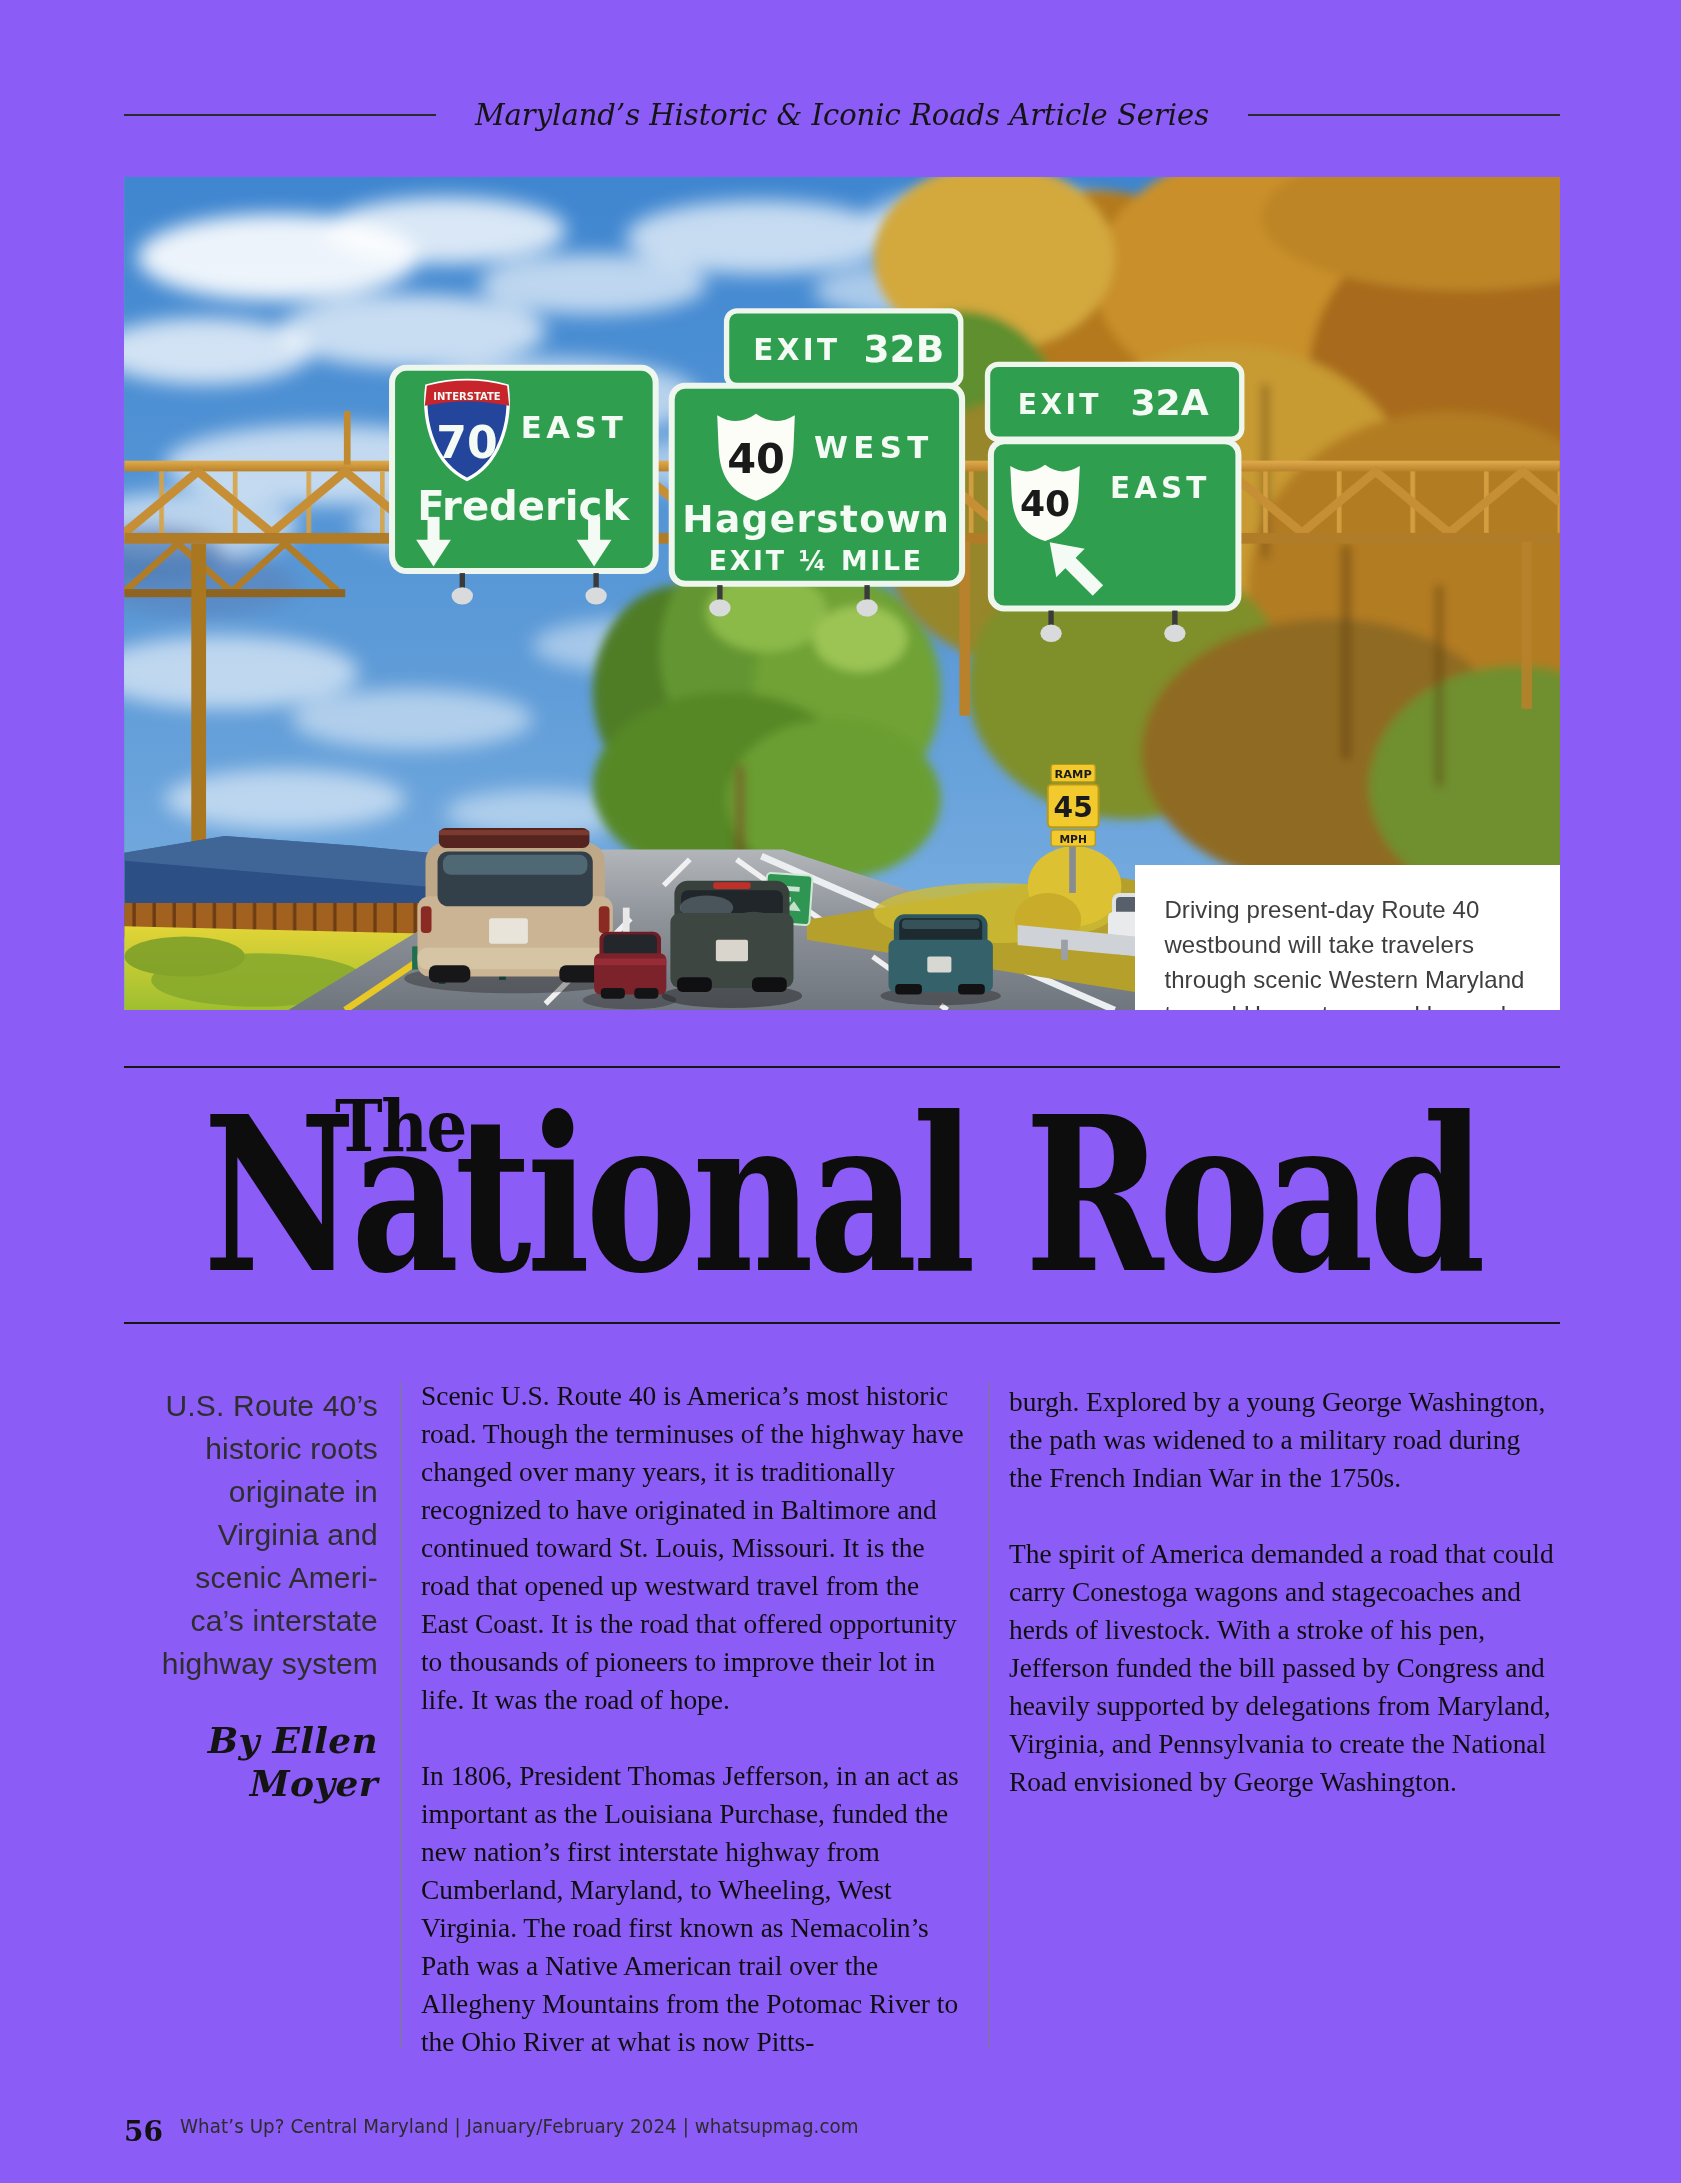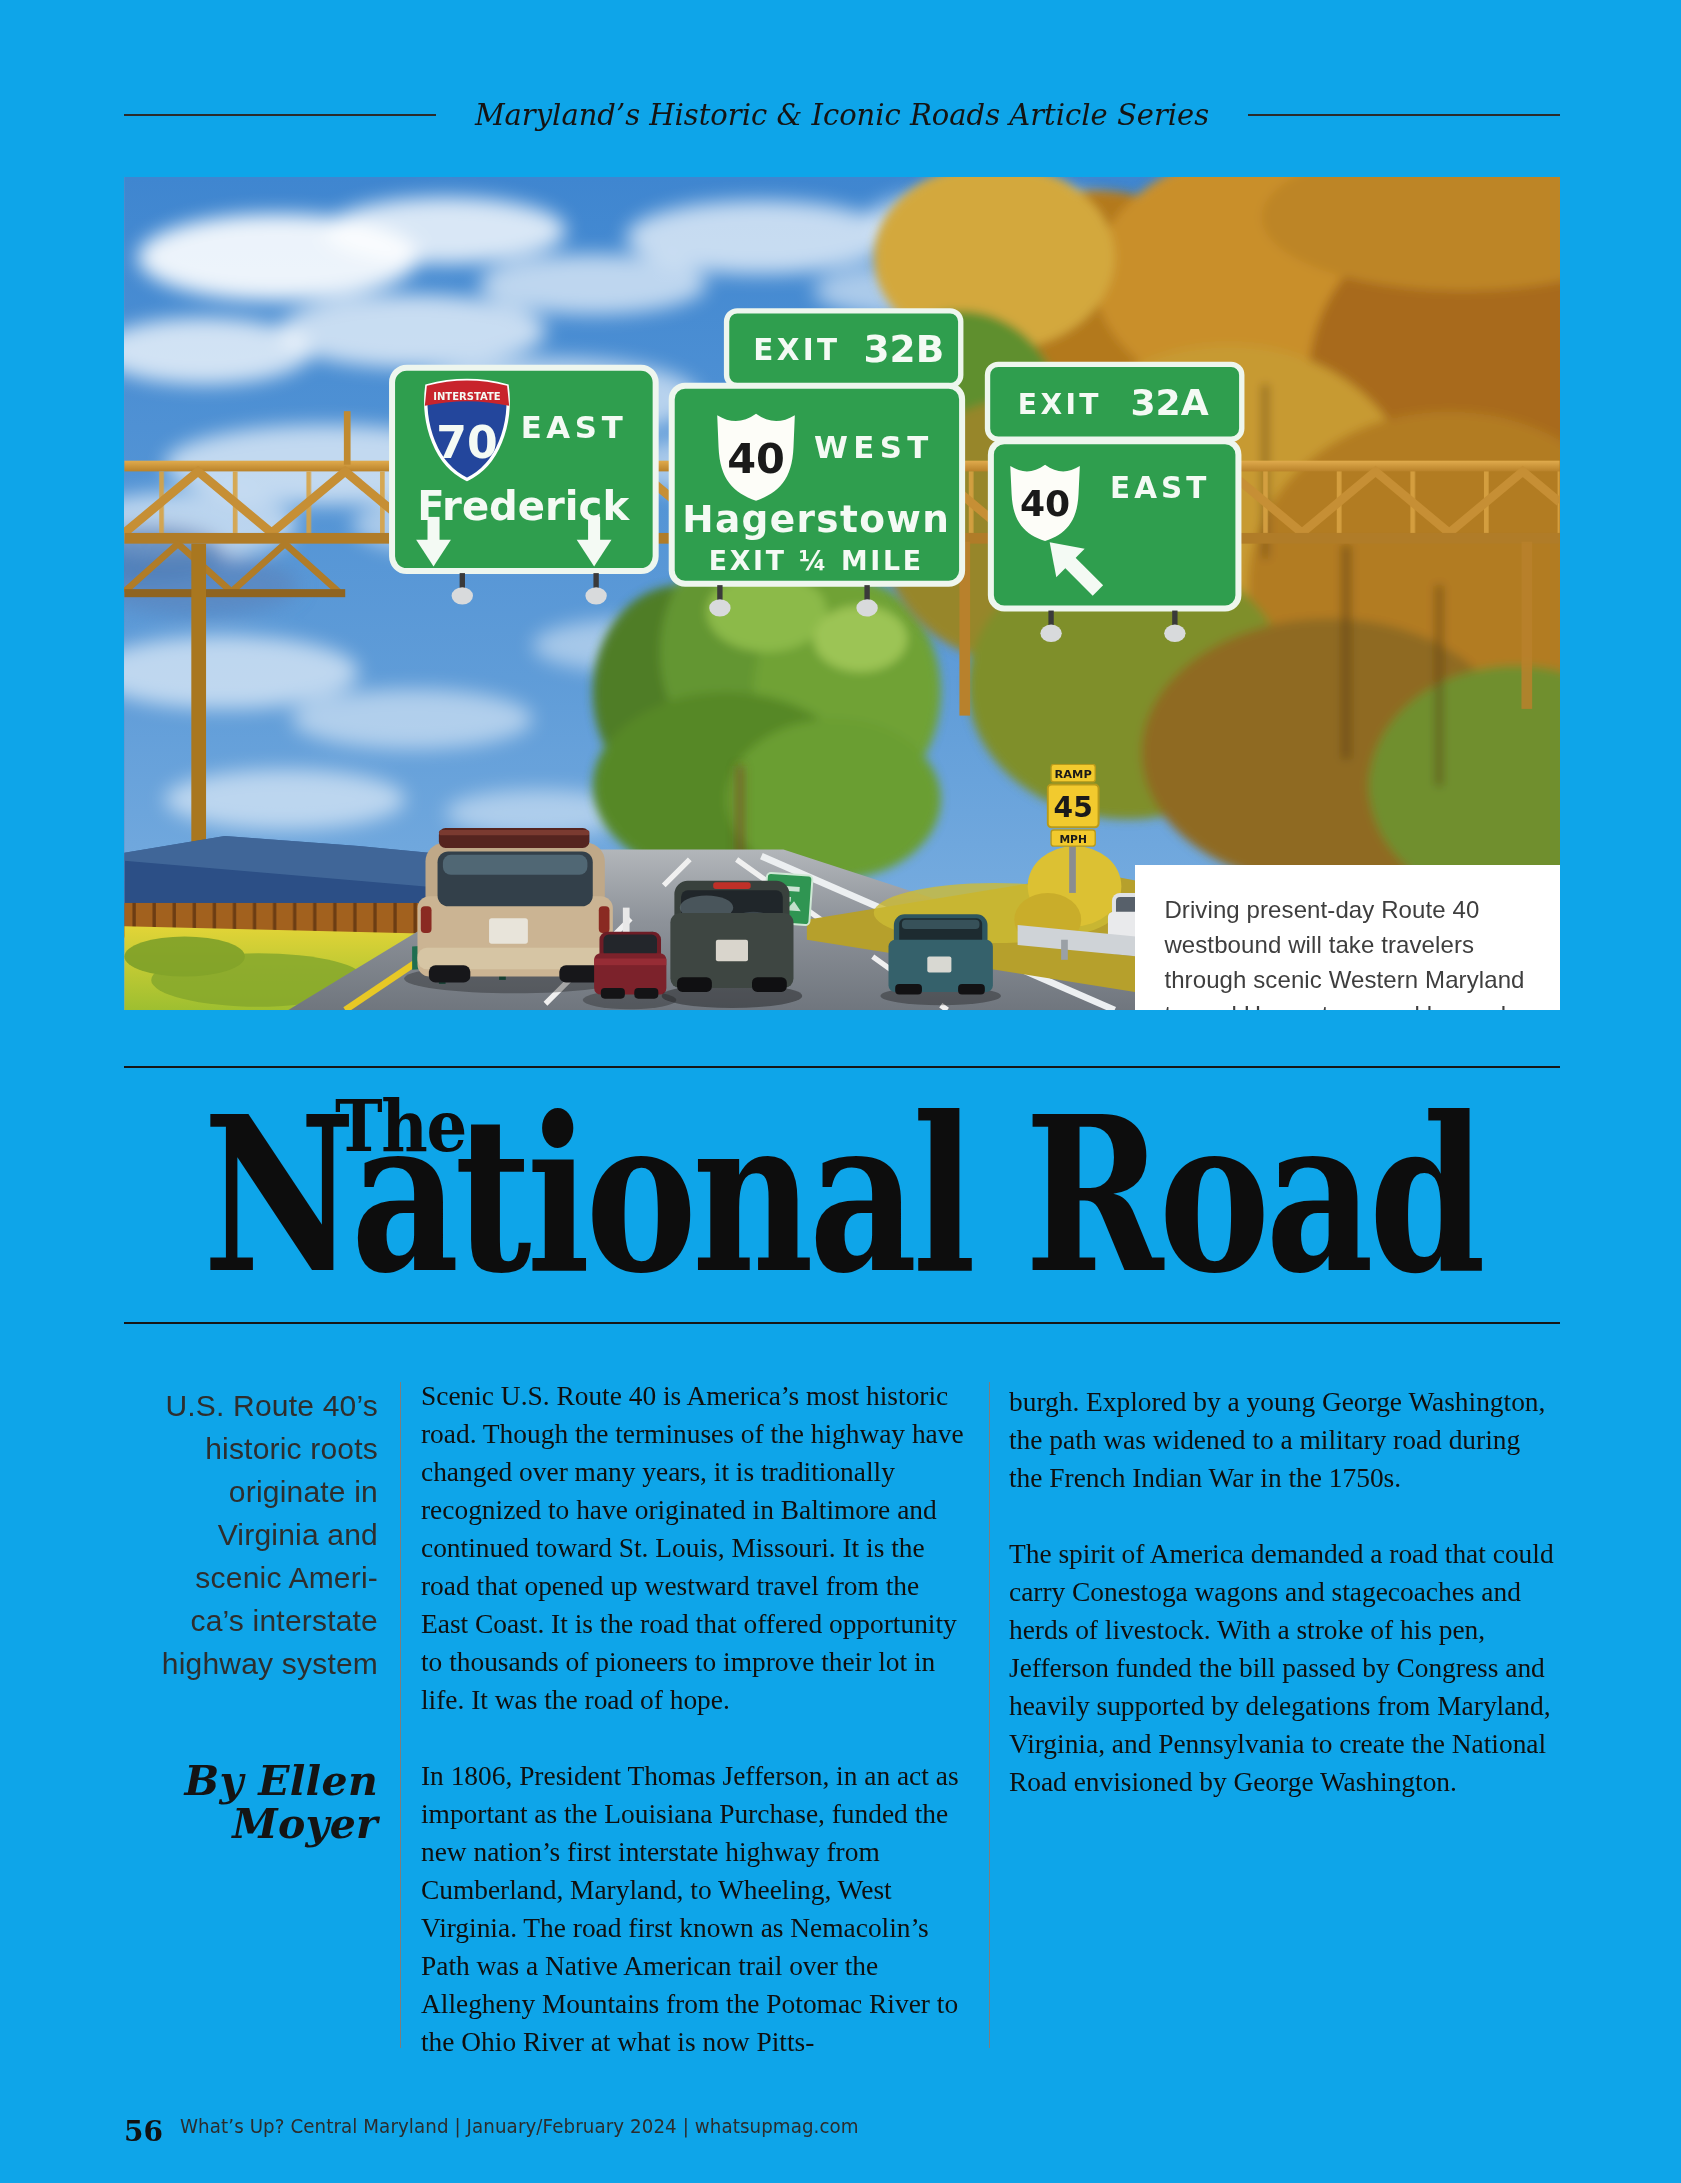--- a/index.html
+++ b/index.html
@@ -1,16 +1,16 @@
 <!DOCTYPE html>
 <html style="font-size:10.7px"><head>
 <meta charset="utf-8">
 <style>
   html,body{margin:0;padding:0;background:#ffffff;}
-  .page{position:relative;width:1681px;height:2183px;background:#0ea5e9;overflow:hidden;
+  .page{position:relative;width:1681px;height:2183px;background:#8b5cf6;overflow:hidden;
         font-family:"Liberation Serif",serif;color:#111;}
   
   .series-header{position:absolute;left:124px;top:98px;width:1436px;display:flex;align-items:center;gap:39px;}
   .series-header .rule{flex:1;height:2px;background:#2b2b2b;}
   .series-title{font-family:"DejaVu Serif",serif;font-style:italic;font-size:29px;color:#141414;white-space:nowrap;}
   
   .photo{position:absolute;left:124px;top:177px;width:1436px;height:833px;overflow:hidden;background:#5a93c8;}
   .photo svg{display:block;}
   .caption-box{position:absolute;left:1011px;top:688px;width:425px;height:145px;background:#ffffff;box-sizing:border-box;
                padding:27px 27px 0 29.4px;}
@@ -21,22 +21,22 @@
   .title-the{position:absolute;left:211px;top:5.4px;font-family:"DejaVu Serif",serif;font-weight:bold;font-size:64px;
              transform:scaleY(1.12);transform-origin:top left;color:#0d0d0d;letter-spacing:-1.3px;}
   .title-main{position:absolute;left:0;top:9.4px;width:1436px;text-align:center;font-family:"DejaVu Serif",serif;
               font-weight:bold;font-size:167px;letter-spacing:-4.7px;color:#0d0d0d;white-space:nowrap;
               transform:scaleY(1.28);transform-origin:top center;line-height:1;}
   
   .body-section{position:absolute;left:124px;top:1377px;width:1436px;height:676px;}
   .vdiv{position:absolute;top:5.4px;width:1.3px;height:666px;background:#7d7d7d;}
   .pullquote-col{position:absolute;left:0;top:6.7px;width:254px;text-align:right;
                  font-family:"Liberation Sans",sans-serif;font-size:30px;line-height:43px;color:#2e2e2e;letter-spacing:0.2px;}
-  .byline{margin-top:75px;font-family:"DejaVu Serif",serif;font-style:italic;font-weight:bold;
-          font-size:41px;color:#141414;letter-spacing:0.3px;}
+  .byline{margin-top:34px;font-family:"DejaVu Serif",serif;font-style:italic;font-weight:bold;
+          font-size:36px;color:#141414;letter-spacing:0.3px;}
   .text-col{position:absolute;top:0;font-size:27.4px;line-height:38px;color:#0f0f0f;}
   .text-col p{margin:0 0 38px 0;}
   .col-a{left:297px;width:552px;}
   .col-b{left:885px;width:550px;margin-top:6px;}
   
   .footer{position:absolute;left:124px;top:2115px;display:flex;align-items:flex-start;gap:17.4px;}
   .footer .pagenum{font-family:"DejaVu Serif",serif;font-weight:bold;font-size:28px;color:#111;}
   .footer .fline{font-family:"DejaVu Sans",sans-serif;font-size:19.4px;color:#2c2c2c;letter-spacing:0.1px;
                  transform:scaleX(.94);transform-origin:left center;}
   

